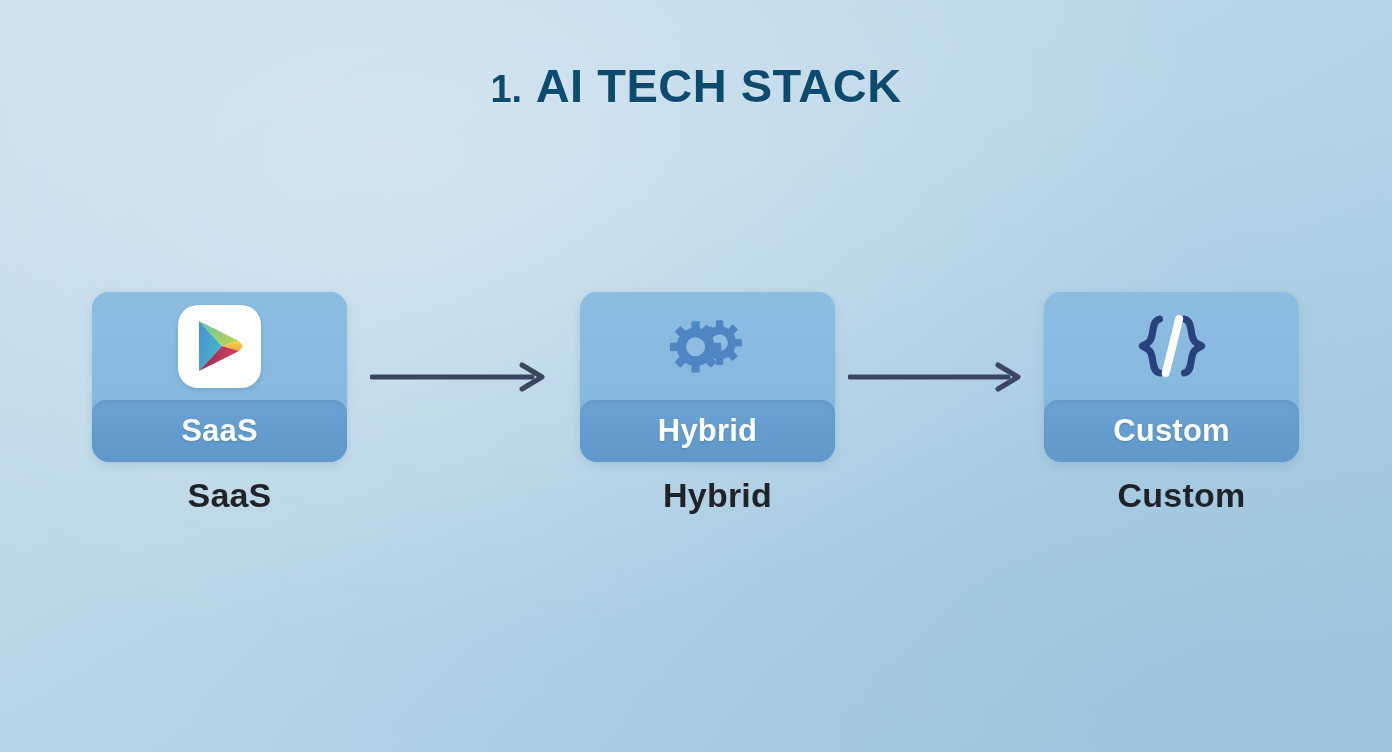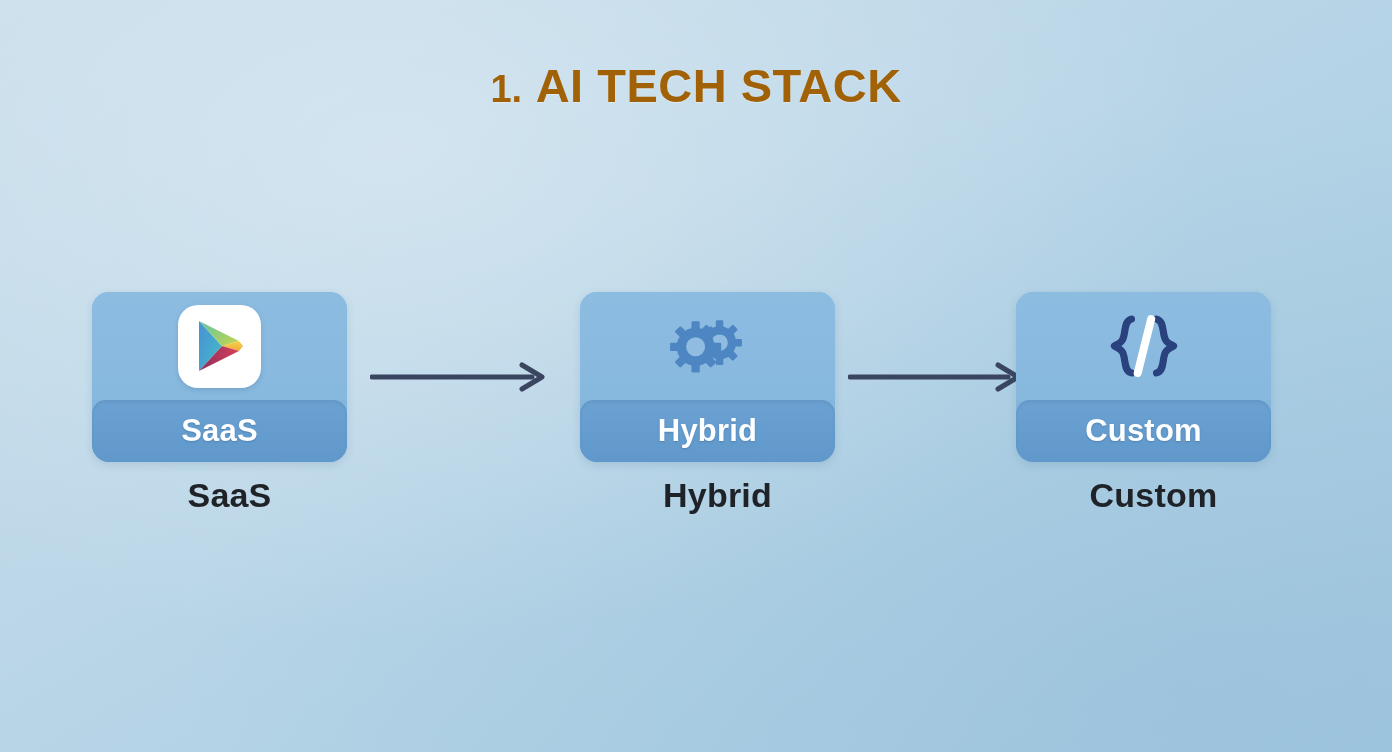--- a/index.html
+++ b/index.html
@@ -32,21 +32,21 @@
     inset: 0;
   }
 
   
   .title {
     position: absolute;
     top: 55px;
     left: 0;
     width: 100%;
     text-align: center;
-    color: #a16207;
+    color: #0c4a6e;
     font-size: 47px;
     font-weight: bold;
     letter-spacing: 0.5px;
     line-height: 62px;
     white-space: nowrap;
     text-shadow: 0 1px 1px rgba(255,255,255,0.35);
   }
   .title .num {
     font-size: 38px;
     letter-spacing: 0px;
@@ -65,21 +65,21 @@
     height: 240px;
   }
 
   .node {
     position: absolute;
     top: 0;
     width: 275px;
   }
   .node-1 { left: 92px; }
   .node-2 { left: 580px; }
-  .node-3 { left: 1016px; }
+  .node-3 { left: 1044px; }
 
   .card {
     position: relative;
     width: 255px;
     height: 170px;
     border-radius: 17px;
     overflow: hidden;
     background: linear-gradient(180deg, #8cbbe0 0%, #86b7dd 62%, #84b5dc 63%, #84b5dc 100%);
     box-shadow: 0 3px 9px rgba(70,110,150,0.18);
   }

